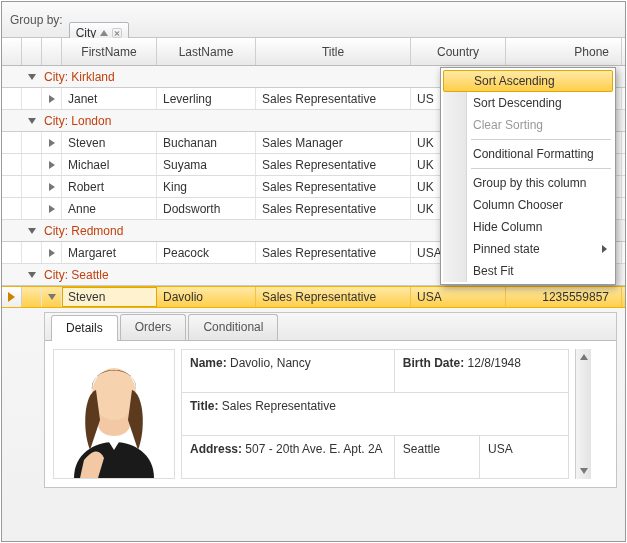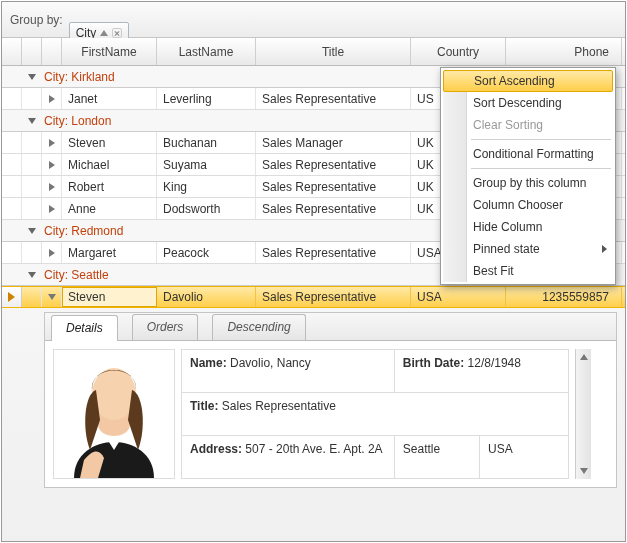--- a/index.html
+++ b/index.html
@@ -138,25 +138,24 @@
     border-left:7px solid #cc8400;
   }
 
   
   .details-wrap {
     margin: 4px 8px 4px 42px;
     border:1px solid #c5c5c5;
     background:#fff;
   }
   .tabstrip {
-    display:flex; gap:12px; height:28px; align-items:flex-end;
+    display:flex; gap:0; height:28px; align-items:flex-end;
     background: linear-gradient(#f7f7f7,#eaeaea);
     padding-left:6px;
     border-bottom:1px solid #bbb;
-    font-style:italic;
   }
   .tab {
     padding:5px 14px 6px;
     border:1px solid #bbb;
     border-bottom:none;
     background:linear-gradient(#f7f7f7,#e5e5e5);
     margin-right:2px;
     border-radius:3px 3px 0 0;
     color:#555;
   }
@@ -385,21 +384,21 @@
       <span class="cell c-last">Davolio</span>
       <span class="cell c-title">Sales Representative</span>
       <span class="cell c-country">USA</span>
       <span class="cell c-phone" style="justify-content:flex-end;padding-right:12px;">1235559857</span>
     </div>
 
     <div class="details-wrap">
       <div class="tabstrip">
         <div class="tab active">Details</div>
         <div class="tab">Orders</div>
-        <div class="tab">Descending</div>
+        <div class="tab">Conditional</div>
       </div>
       <div class="details-body">
         <div class="photo">
           <svg viewBox="0 0 120 128">
             <rect width="120" height="128" fill="#ffffff"></rect>
             <path d="M20 128 C20 80 100 80 100 128 Z" fill="#1a1a1a"></path>
             <path d="M44 74 C44 90 76 90 76 74 L76 60 L44 60 Z" fill="#f3c9a5"></path>
             <ellipse cx="60" cy="44" rx="22" ry="26" fill="#f6d2ae"></ellipse>
             <path d="M38 40 C36 14 84 14 82 40 C82 28 74 20 60 20 C46 20 38 28 38 40 Z" fill="#5b3a1e"></path>
             <path d="M78 40 C90 44 92 80 84 100 L74 70 Z" fill="#5b3a1e"></path>

